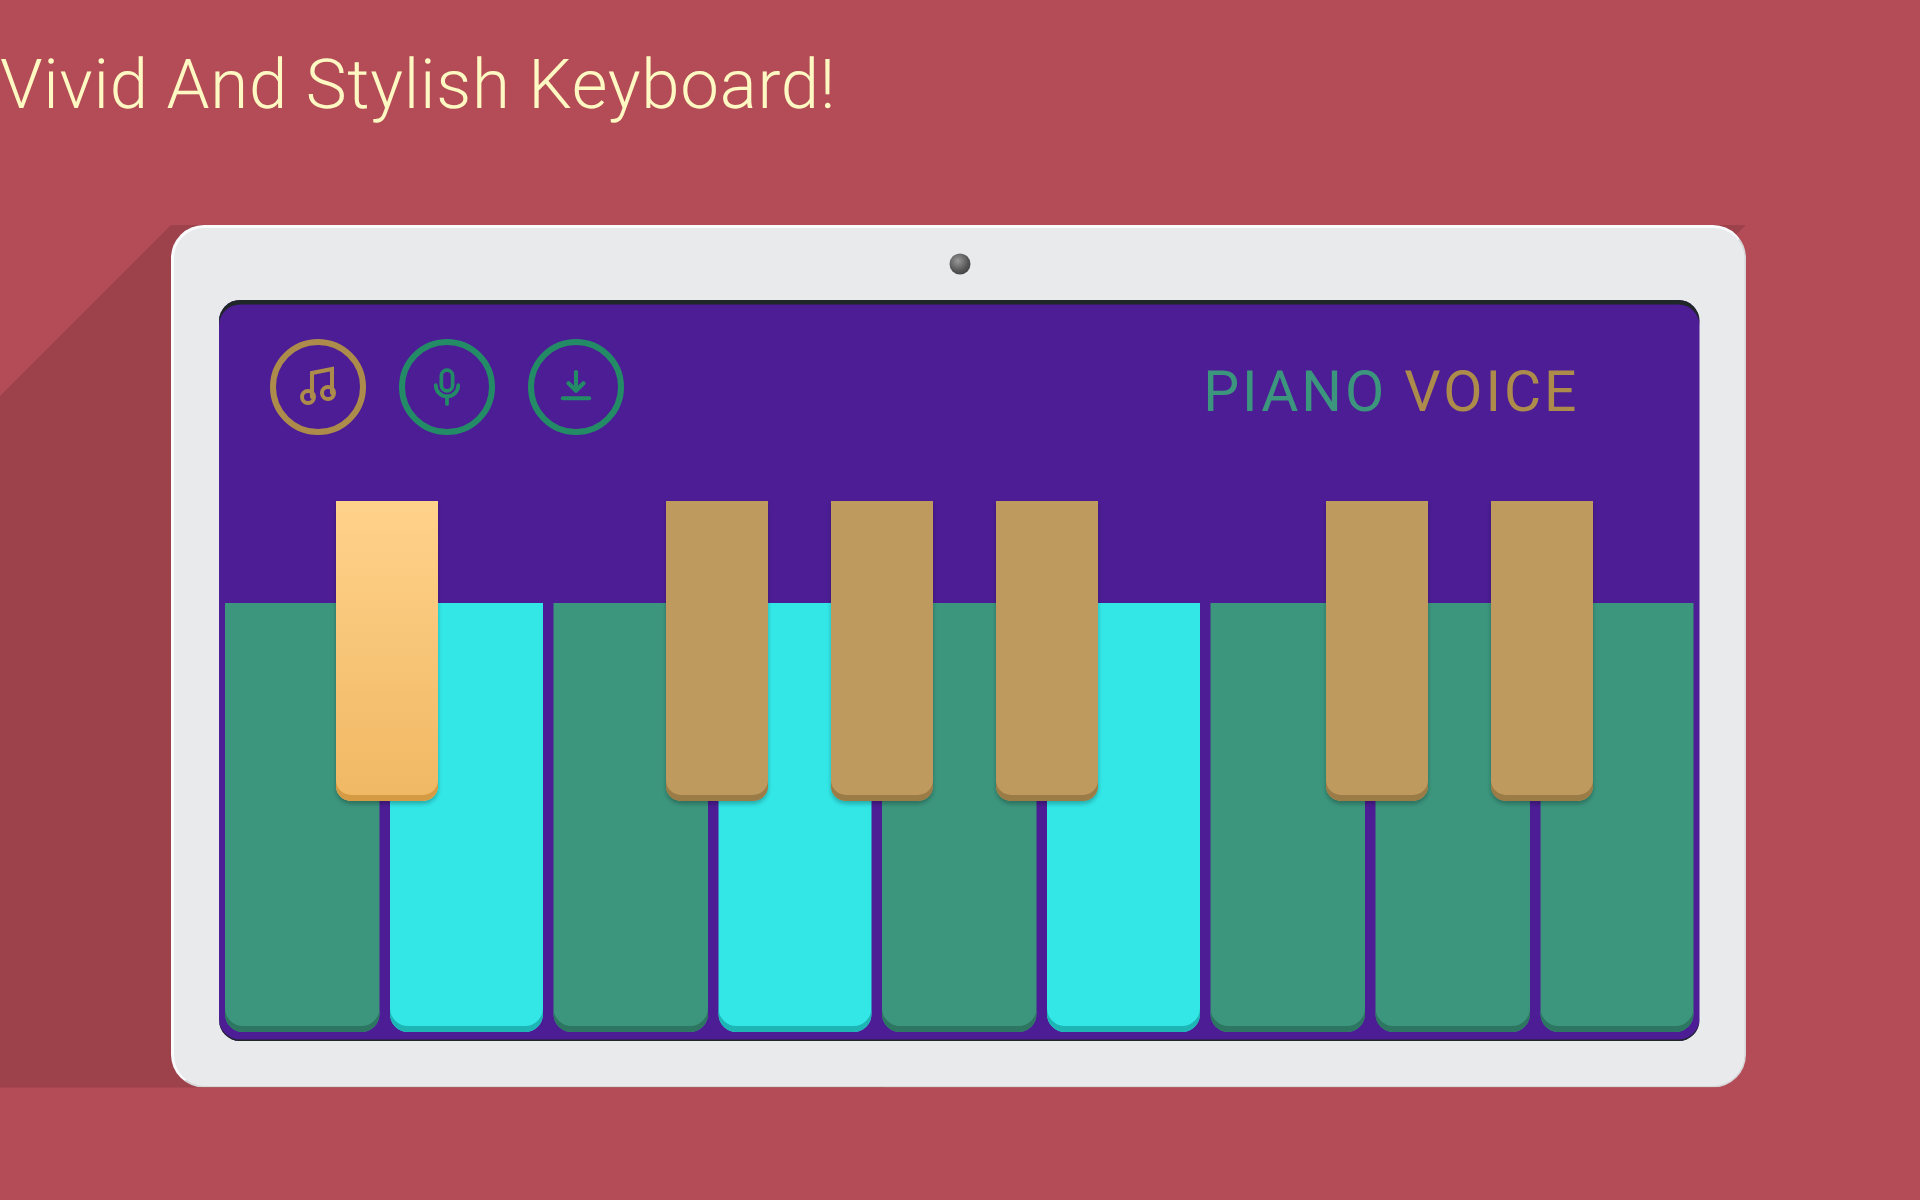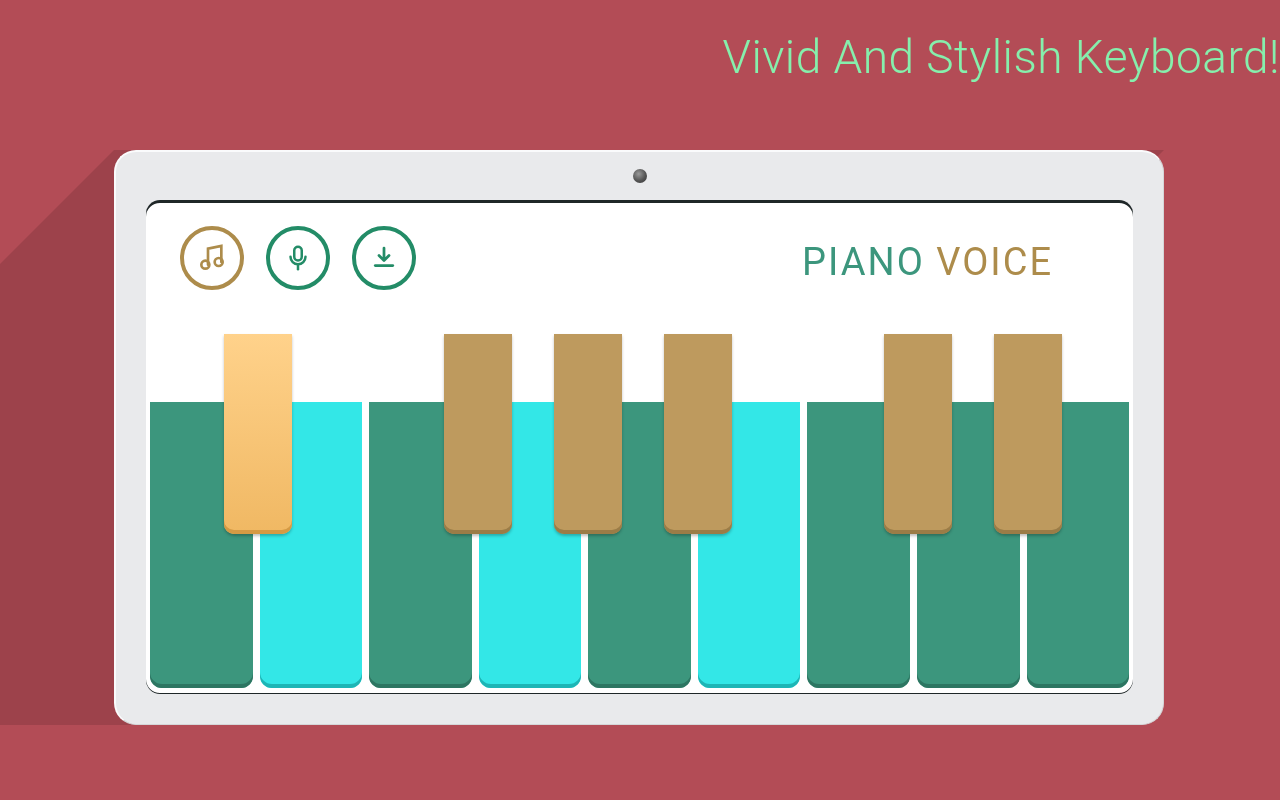--- a/index.html
+++ b/index.html
@@ -7,22 +7,22 @@
   body {
     background: #b34c56;
     font-family: -apple-system, "Segoe UI", Roboto, "Helvetica Neue", Arial, sans-serif;
     position: relative;
   }
 
   .headline {
     position: absolute;
     top: 30px;
     left: 0; right: 0;
-    text-align: right;
-    color: #86efac;
+    text-align: left;
+    color: #fef9c3;
     font-size: 46px;
     font-weight: 300;
     letter-spacing: 0.5px;
   }
 
   
   .tablet-shadow {
     position: absolute;
     left: 114px;
     top: 150px;
@@ -54,21 +54,21 @@
     left: 50%; top: 17px;
     transform: translateX(-50%);
     width: 14px; height: 14px;
     background: radial-gradient(circle at 40% 35%, #999 0%, #555 55%, #333 100%);
     border-radius: 50%;
   }
 
   .screen {
     position: absolute;
     left: 30px; right: 30px; top: 48px; bottom: 30px;
-    background: #ffffff;
+    background: #4c1d95;
     border-radius: 14px;
     overflow: hidden;
     box-shadow: inset 0 3px 0 #1f2728, inset 0 -1px 0 #1f2728;
   }
 
   
   .icon-row {
     position: absolute;
     top: 26px;
     left: 34px;

